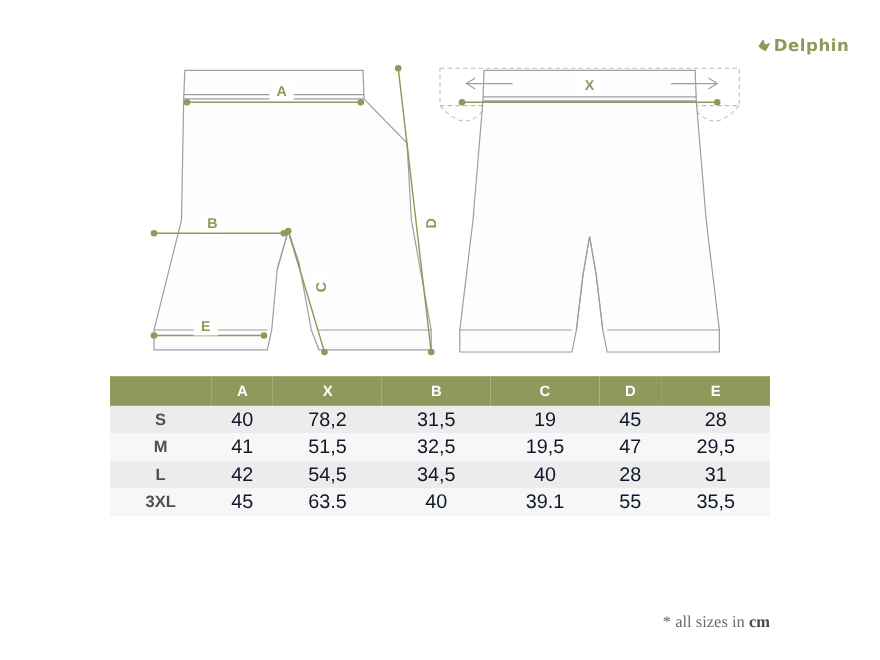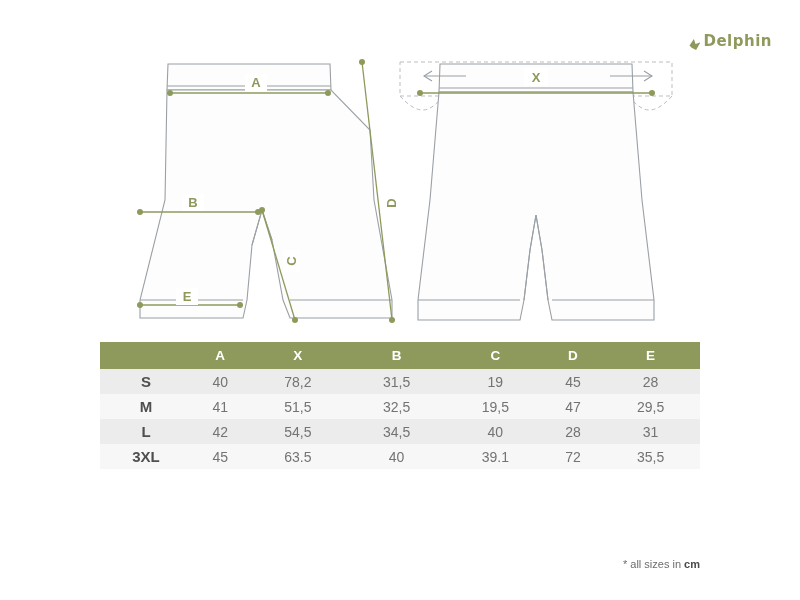--- a/index.html
+++ b/index.html
@@ -26,21 +26,21 @@
   .brand {
     position: absolute;
     top: 32px;
     right: 28px;
     font-family: "DejaVu Sans", sans-serif;
     font-size: 15px;
     font-weight: bold;
     letter-spacing: 0.5px;
     color: #8d9a5b;
     display: flex;
-    align-items: flex-end;
+    align-items: center;
     gap: 3px;
   }
   .brand .mark {
     display: inline-block;
     width: 11px;
     height: 11px;
     background: #8d9a5b;
     clip-path: polygon(0 60%, 40% 0, 55% 45%, 100% 30%, 60% 100%, 20% 80%);
   }
 
@@ -83,29 +83,30 @@
   .sizetable tbody tr.odd  td { background: #ececec; }
   .sizetable tbody tr.even td { background: #f7f7f7; }
   .sizetable tbody td.size {
     font-weight: bold;
     font-size: 15px;
     color: #4f4f4f;
     text-align: center;
     width: 92px;
   }
   .sizetable tbody td.val {
-    font-size: 14px;
-    color: #737373;
+    font-size: 18px;
+    color: #0f172a;
   }
   .footnote {
     position: absolute;
     right: 100px;
     top: 558px;
-    font-size: 11px;
+    font-size: 15px;
     color: #6d6d6d;
+    font-family: Liberation Serif, serif;
   }
   .footnote b { color: #4a4a4a; }
 
   
   .dimlabel {
     font-family: "Liberation Sans", sans-serif;
     font-size: 13px;
     font-weight: bold;
     fill: #8d9a5b;
   }
@@ -280,21 +281,21 @@
         <td class="val">40</td>
         <td class="val">28</td>
         <td class="val">31</td>
       </tr>
       <tr class="even">
         <td class="size">3XL</td>
         <td class="val">45</td>
         <td class="val">63.5</td>
         <td class="val">40</td>
         <td class="val">39.1</td>
-        <td class="val">72</td>
+        <td class="val">55</td>
         <td class="val">35,5</td>
       </tr>
     </tbody>
   </table>
 
   <div class="footnote">
     <span>* all sizes in </span><b>cm</b>
   </div>
 
 </div>

